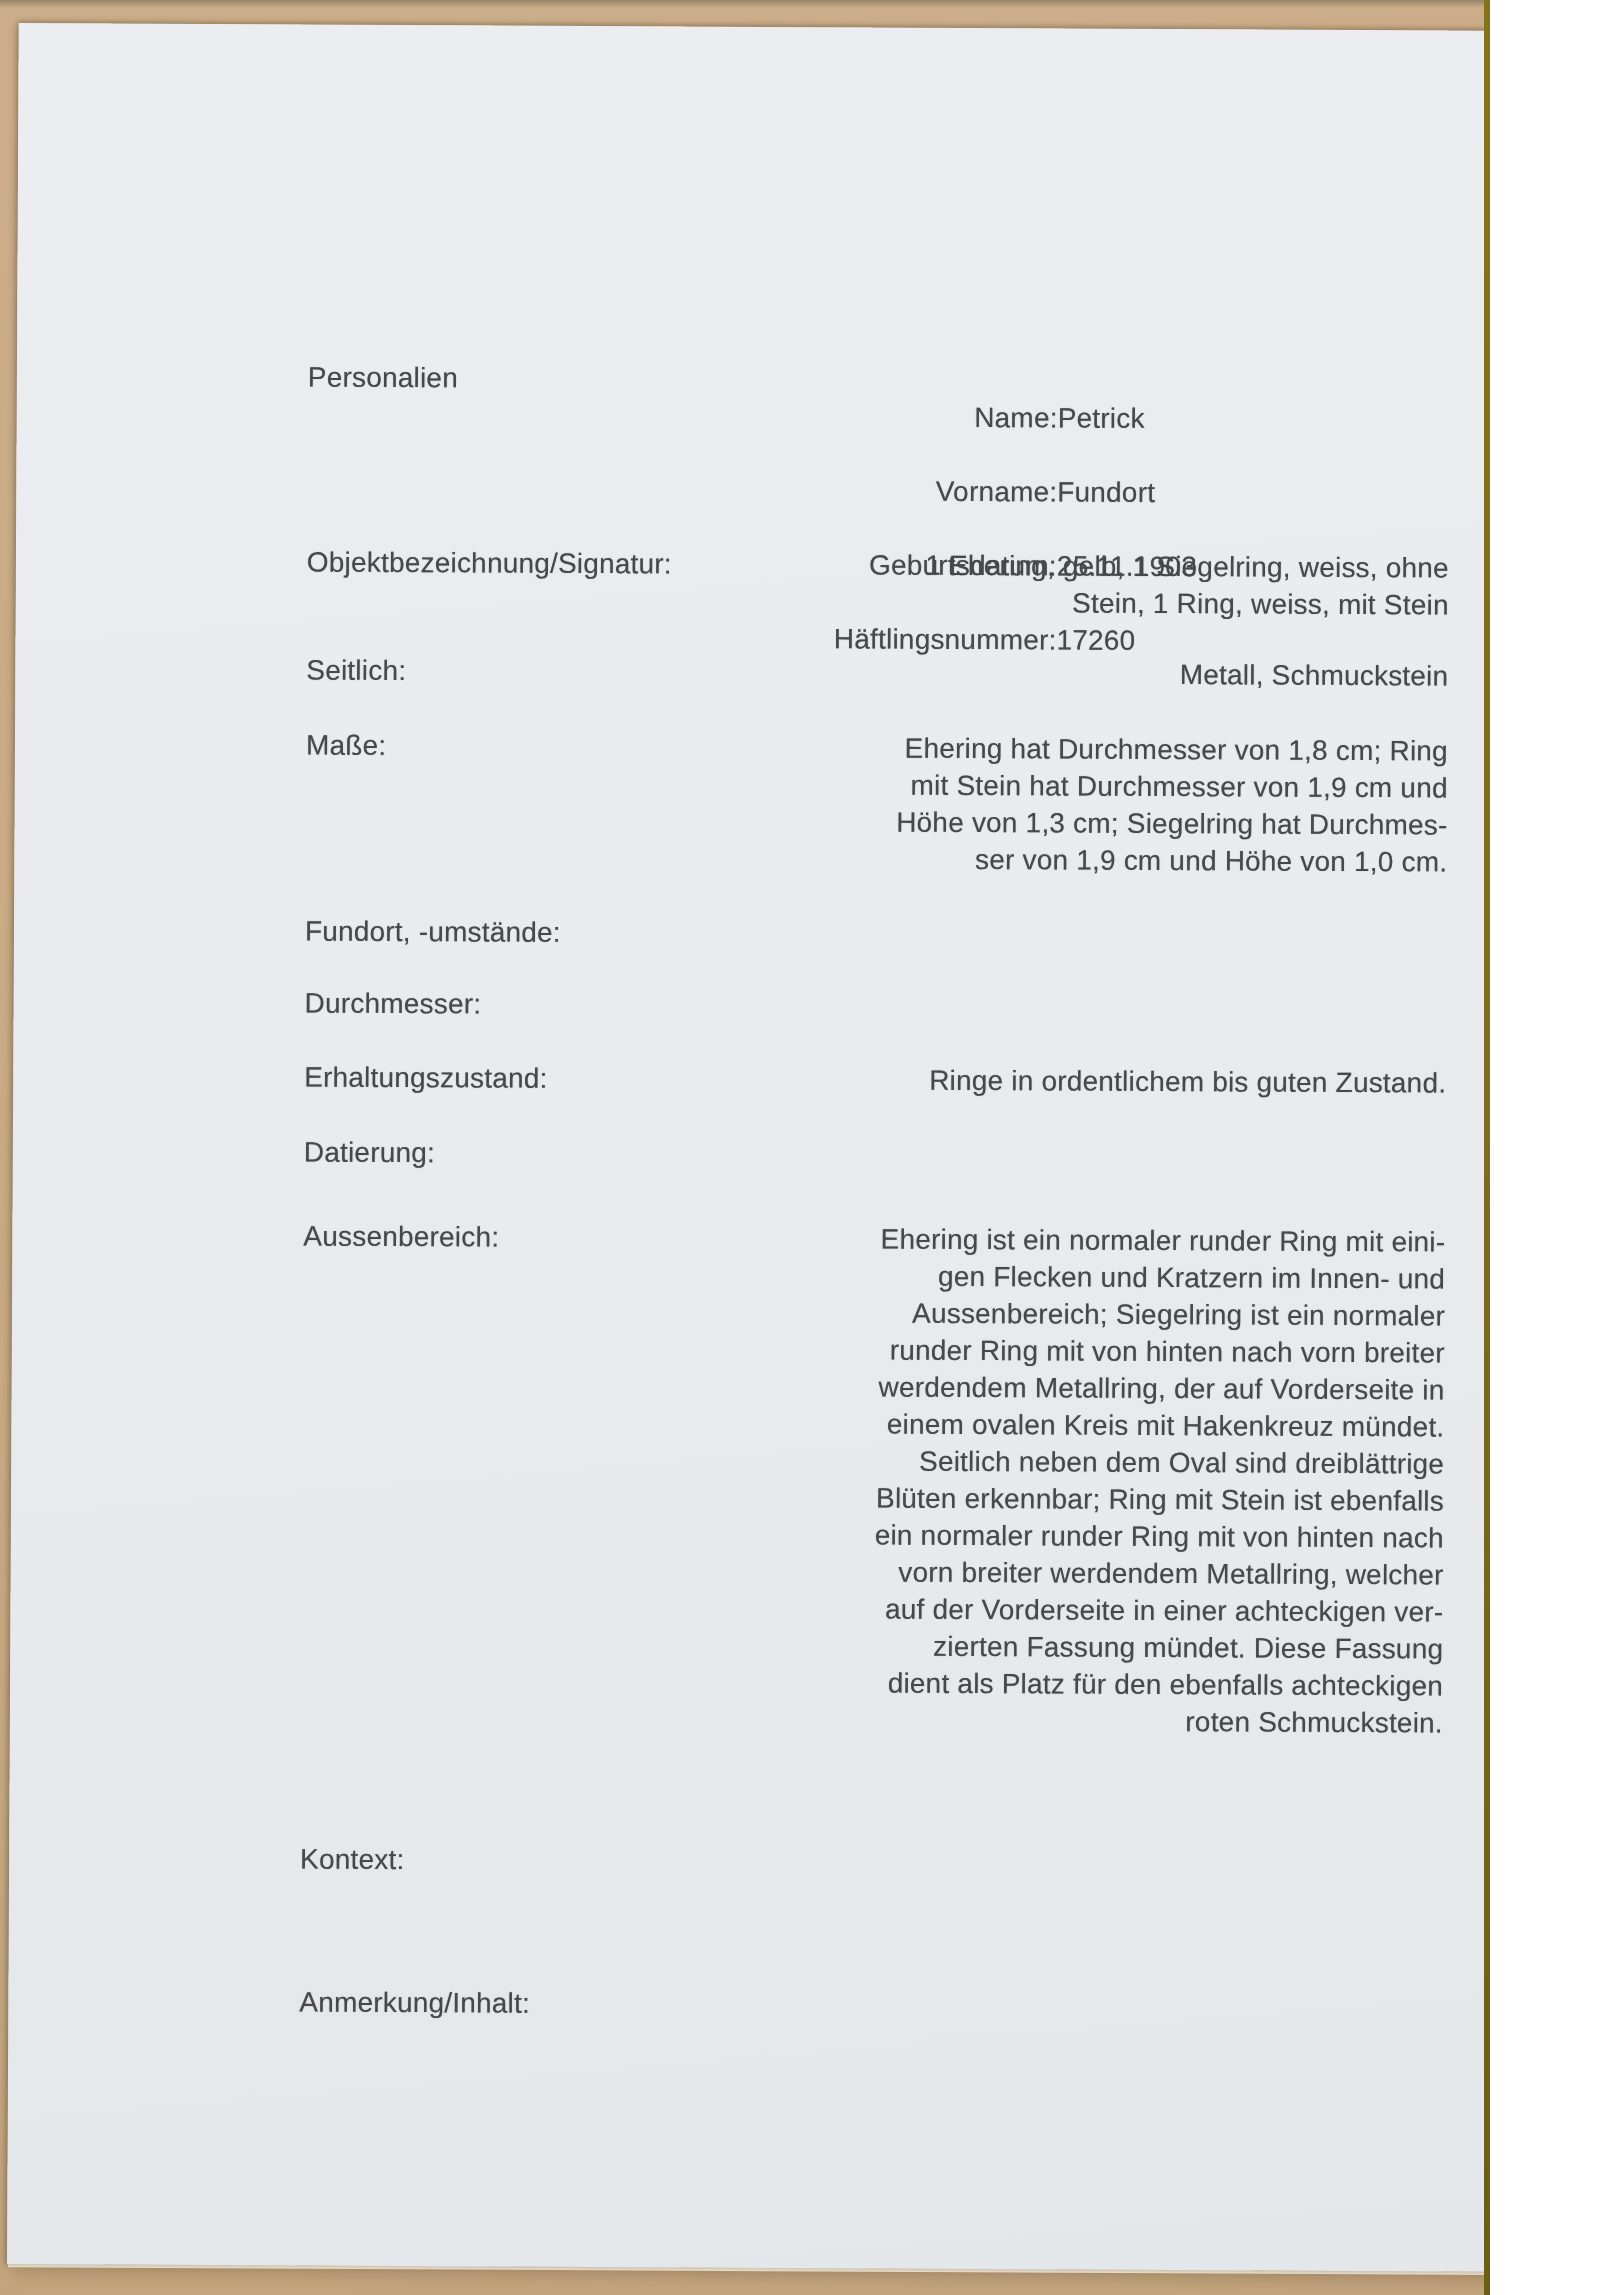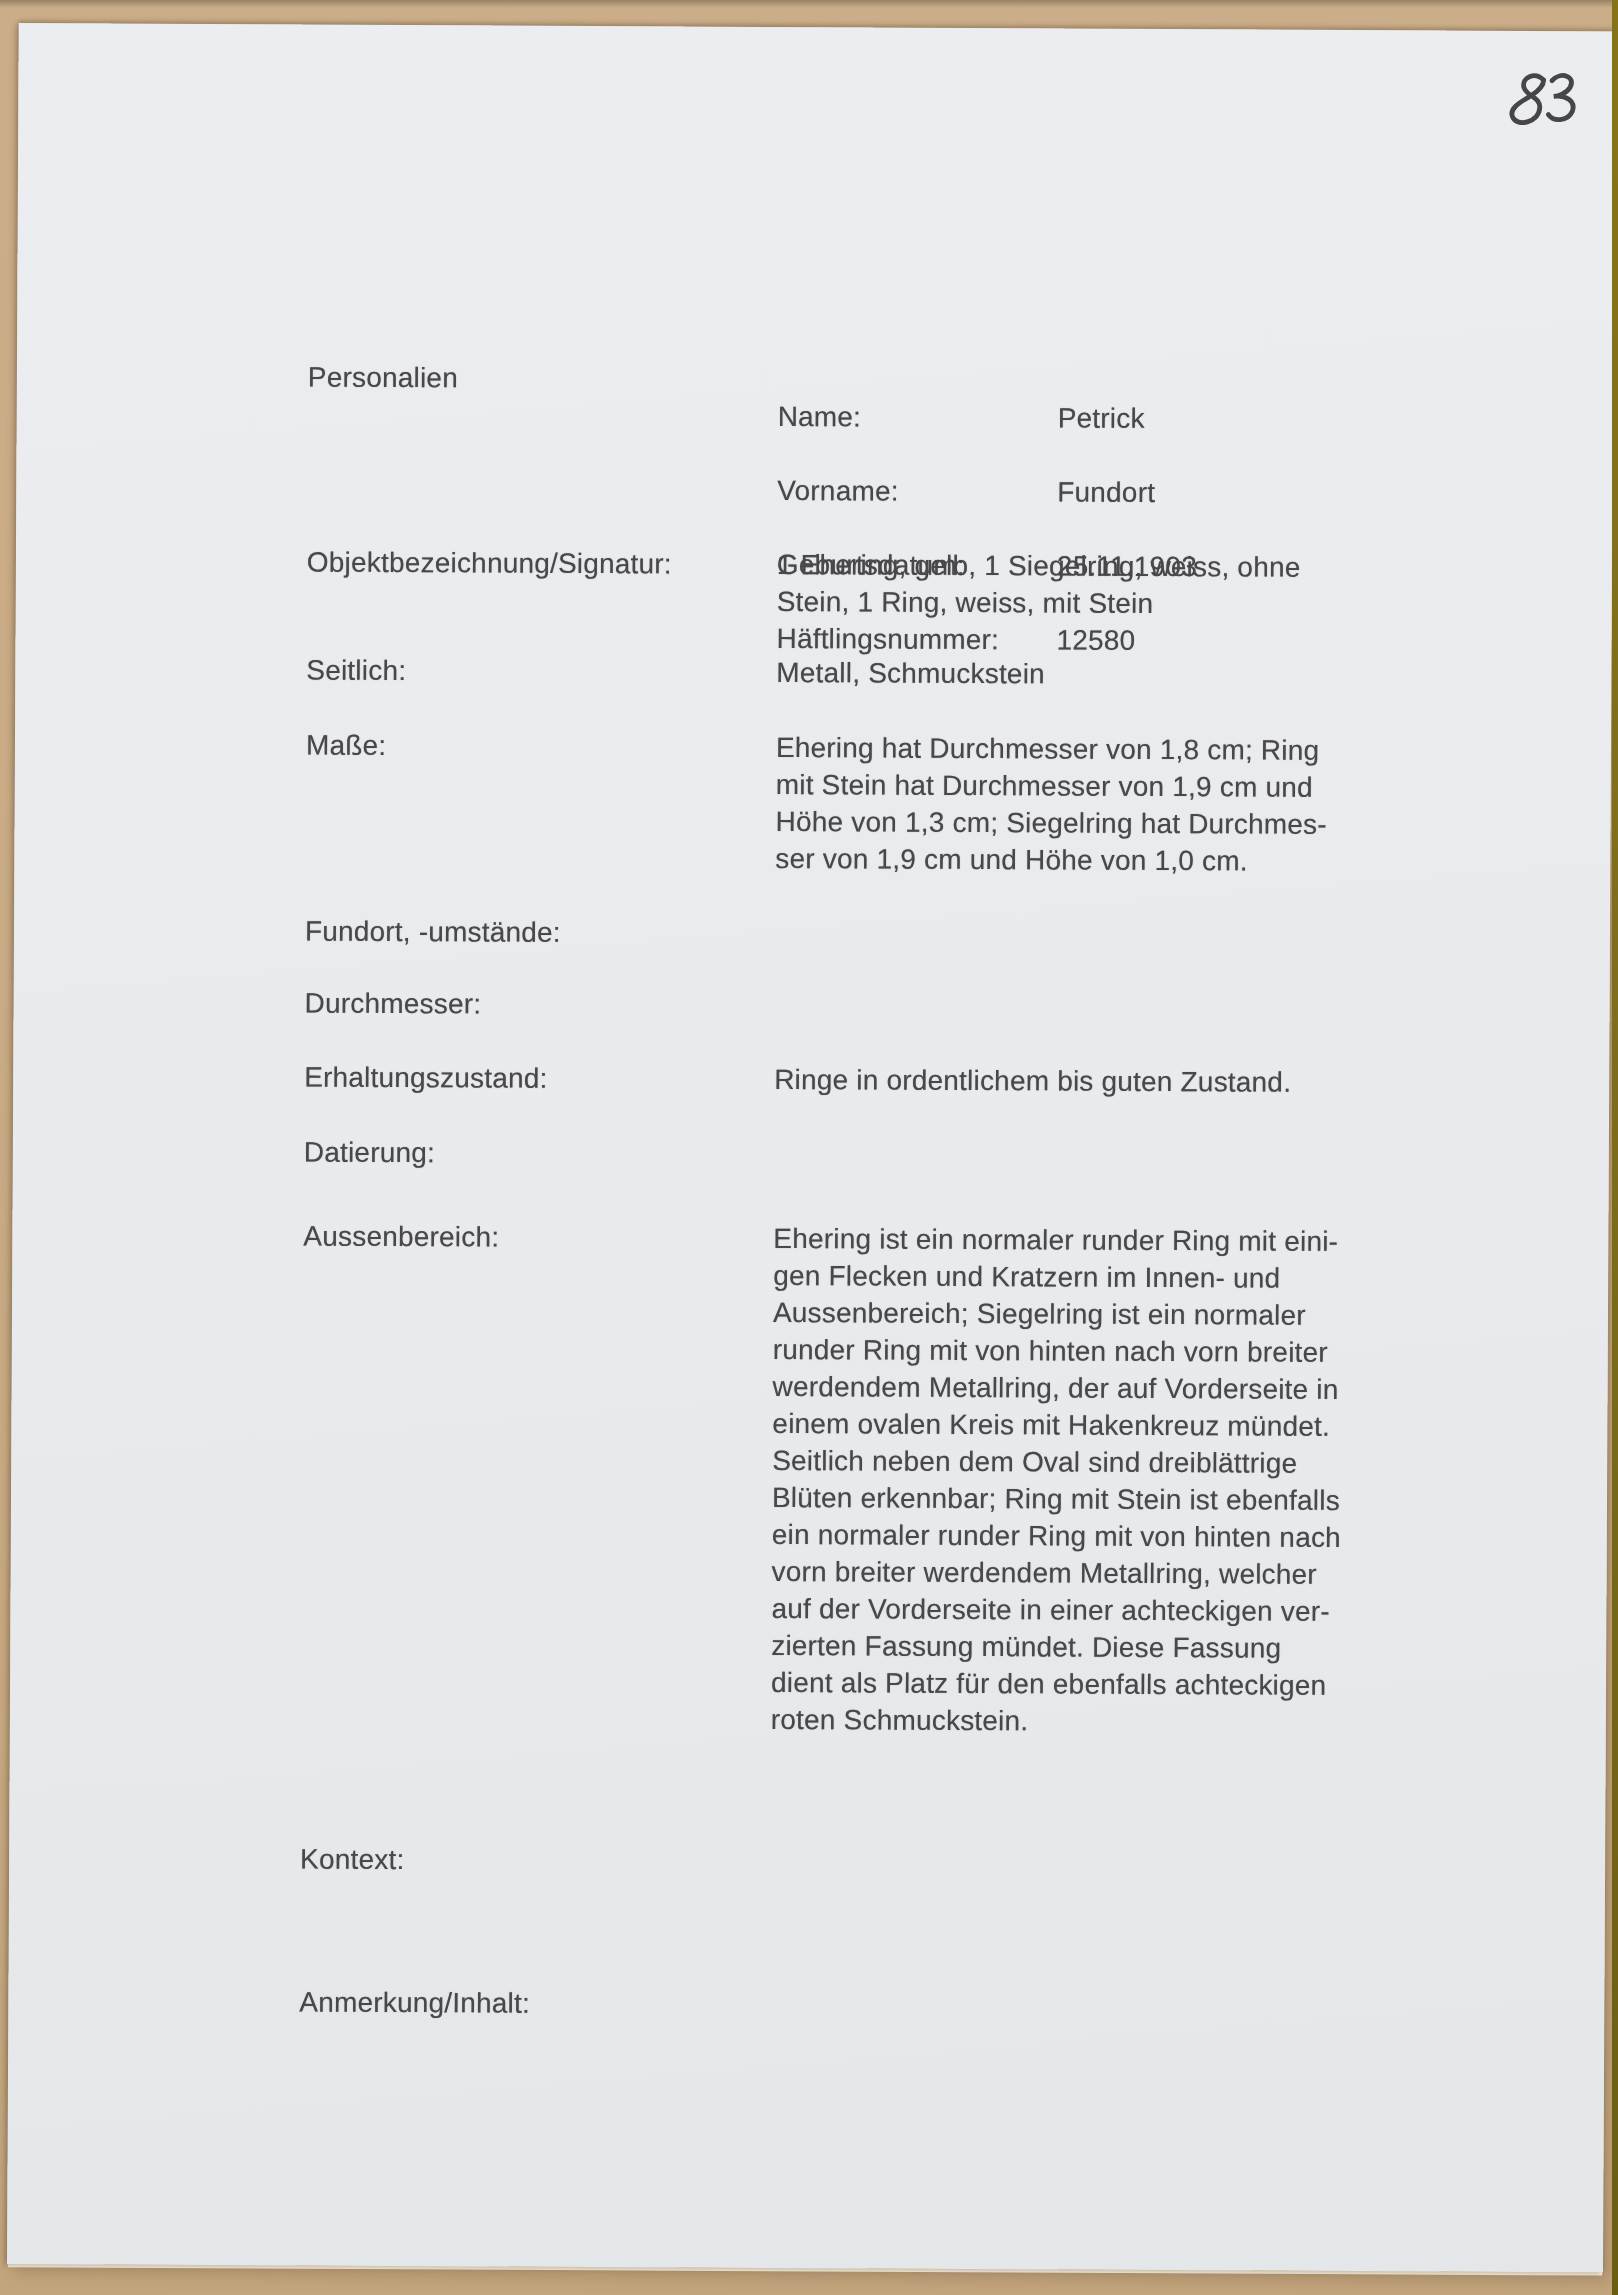--- a/index.html
+++ b/index.html
@@ -4,24 +4,25 @@
 <style>
   html,body{margin:0;padding:0;}
   body{
     width:1618px;height:2295px;
     font-family:"Liberation Sans","DejaVu Sans",sans-serif;
     overflow:hidden;
   }
   
   .photo{
     position:relative;
-    width:1618px;height:2295px;
+    width:1490px;height:2295px;
     background:linear-gradient(180deg,#c twoa 0%);
     background:linear-gradient(178deg,#cbae89 0%,#c9ab85 40%,#c3a57d 100%);
     overflow:hidden;
+    text-align:right;
   }
   .top-shade{
     position:absolute;left:0;top:0;width:100%;height:8px;
     background:linear-gradient(180deg,rgba(75,65,55,.40),rgba(75,65,55,0));
     z-index:3;
   }
   .edge-strip{
     position:absolute;right:0;top:0;width:5.7px;height:100%;
     background:linear-gradient(180deg,#857417 0%,#7d6c1c 50%,#6b5d12 100%);
     z-index:4;
@@ -85,21 +86,21 @@
       <div class="prow">
         <span class="pkey">Vorname:</span>
         <span class="pval">Fundort</span>
       </div>
       <div class="prow">
         <span class="pkey">Geburtsdatum:</span>
         <span class="pval">25.11.1903</span>
       </div>
       <div class="prow">
         <span class="pkey">Häftlingsnummer:</span>
-        <span class="pval">12580</span>
+        <span class="pval">17260</span>
       </div>
     </div>
 
     <div class="field-label txt" style="top:519px">Objektbezeichnung/Signatur:</div>
     <div class="field-value txt" style="top:519px">1 Ehering, gelb, 1 Siegelring, weiss, ohne
 Stein, 1 Ring, weiss, mit Stein</div>
 
     <div class="field-label txt" style="top:627px">Seitlich:</div>
     <div class="field-value txt" style="top:627px">Metall, Schmuckstein</div>
 

